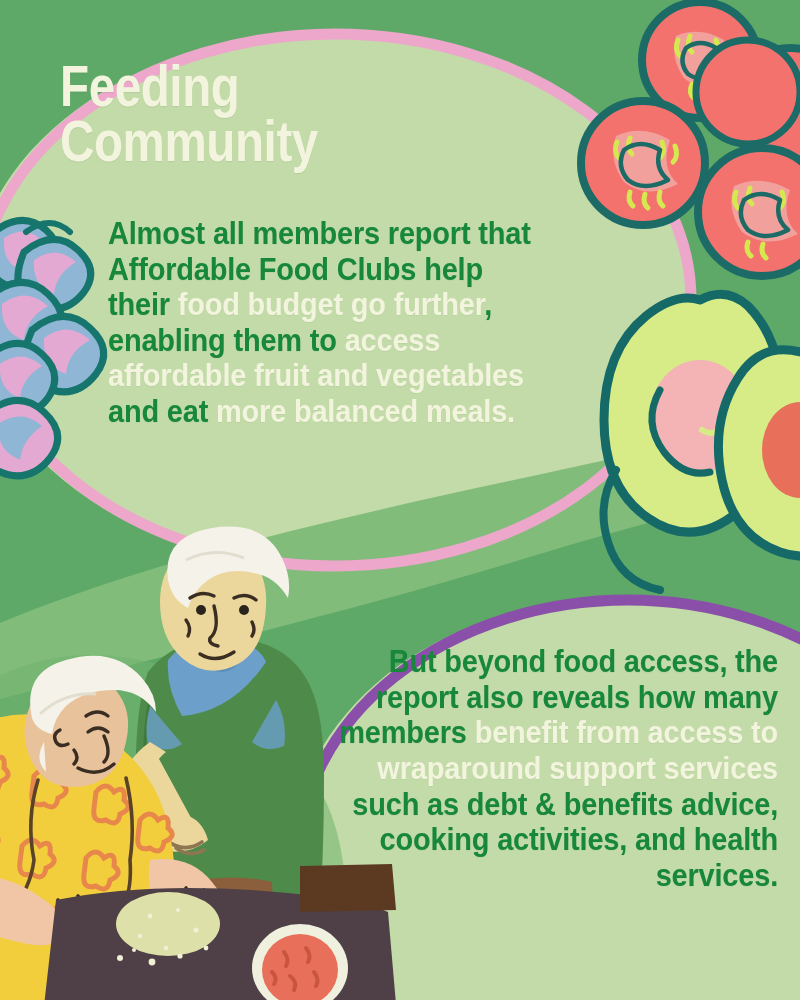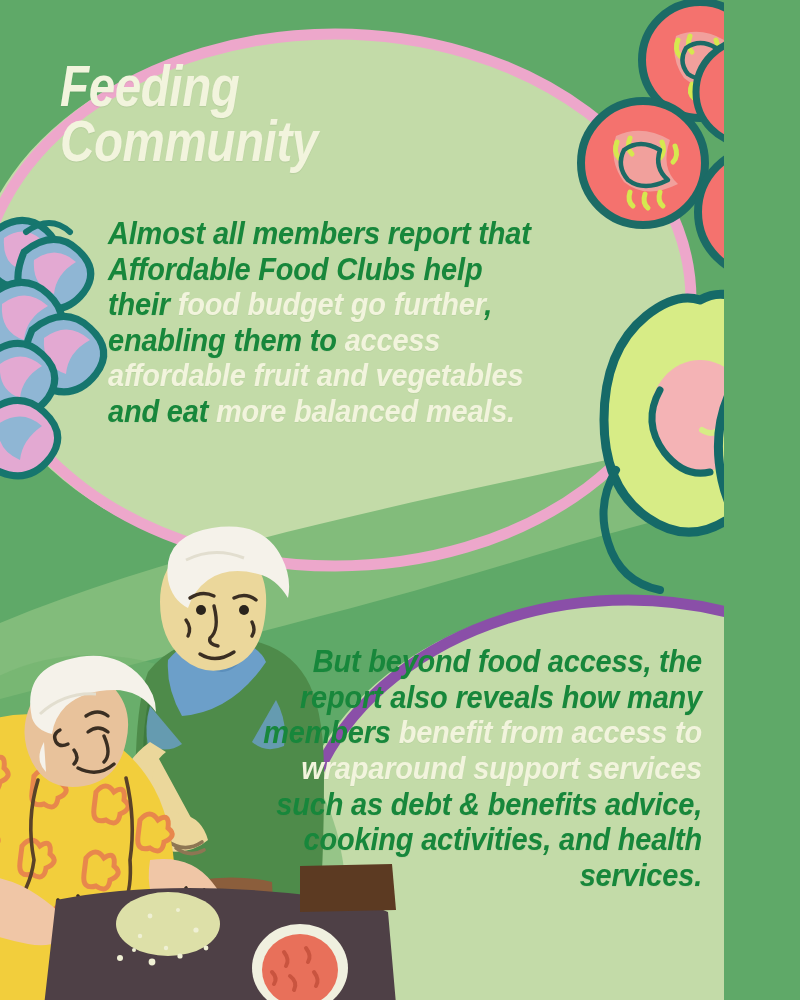--- a/index.html
+++ b/index.html
@@ -2,21 +2,21 @@
 <html><head>
 <meta charset="utf-8">
 <style>
   * { margin:0; padding:0; box-sizing:border-box; }
   html,body { width:800px; height:1000px; overflow:hidden; }
   body {
     font-family:"Liberation Sans", sans-serif;
     background:#5FA968;
     position:relative;
   }
-  .stage { position:absolute; inset:0; width:724px; height:1000px; overflow:hidden;font-style:italic; }
+  .stage { position:absolute; inset:0; width:800px; height:1000px; overflow:hidden; }
   .layer { position:absolute; inset:0; width:800px; height:1000px; }
   svg.layer { display:block; }
 
   
   #title {
     position:absolute; left:60px; top:58px;
     z-index:40;
     color:#F2F4DD;
     font-weight:bold;
     font-size:58px;

